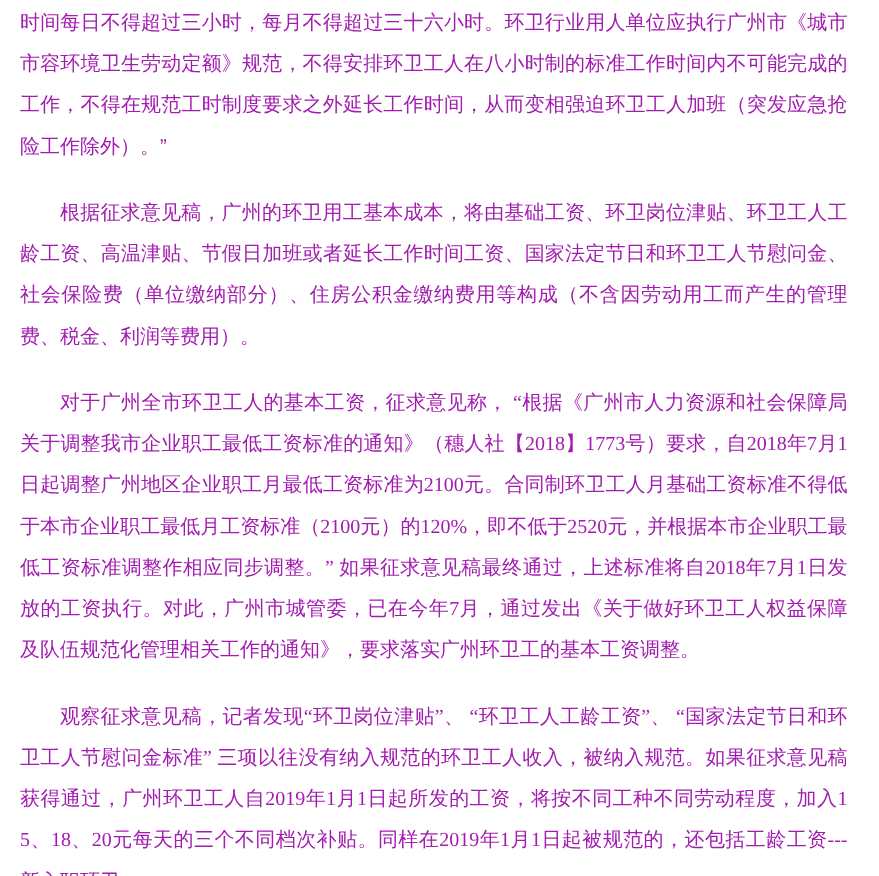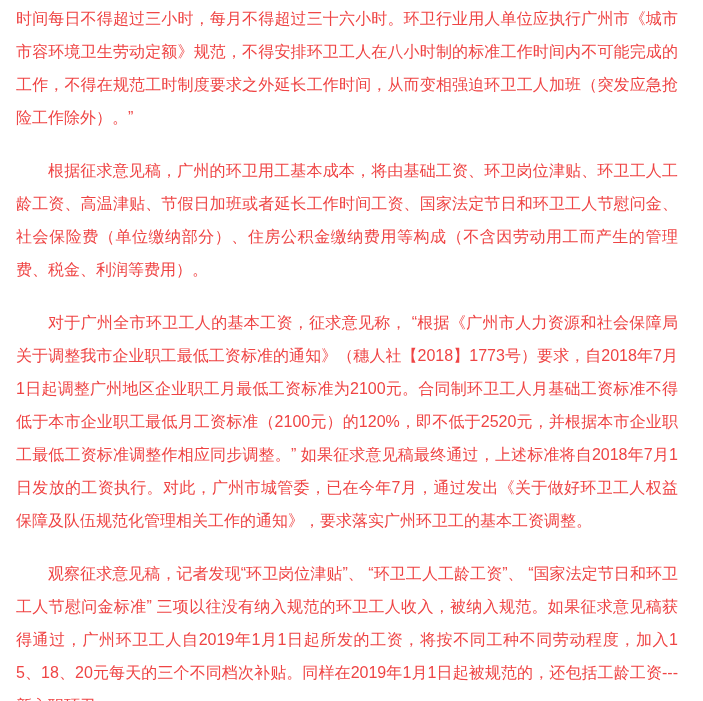--- a/index.html
+++ b/index.html
@@ -15,27 +15,28 @@
   }
   .article-page {
     box-sizing: border-box;
     width: 703px;
     padding: 2px 13px 0 16px;
   }
   .article-page p {
     margin: 0 12px 20px 0;
     font-size: 16px;
     line-height: 33px;
-    color: #ef4444;
+    color: #a21caf;
     text-align: justify;
     word-break: break-all;
     overflow-wrap: break-word;
   }
   .article-page p.indent {
     text-indent: 2em;
+    font-family: Liberation Serif, serif;
   }
 </style>
 </head>
 <body>
 
 <div class="article-page">
   <p>时间每日不得超过三小时，每月不得超过三十六小时。环卫行业用人单位应执行广州市《城市市容环境卫生劳动定额》规范，不得安排环卫工人在八小时制的标准工作时间内不可能完成的工作，不得在规范工时制度要求之外延长工作时间，从而变相强迫环卫工人加班（突发应急抢险工作除外）。”</p>
   <p class="indent">根据征求意见稿，广州的环卫用工基本成本，将由基础工资、环卫岗位津贴、环卫工人工龄工资、高温津贴、节假日加班或者延长工作时间工资、国家法定节日和环卫工人节慰问金、社会保险费（单位缴纳部分）、住房公积金缴纳费用等构成（不含因劳动用工而产生的管理费、税金、利润等费用）。</p>
   <p class="indent">对于广州全市环卫工人的基本工资，征求意见称， “根据《广州市人力资源和社会保障局关于调整我市企业职工最低工资标准的通知》（穗人社【2018】1773号）要求，自2018年7月1日起调整广州地区企业职工月最低工资标准为2100元。合同制环卫工人月基础工资标准不得低于本市企业职工最低月工资标准（2100元）的120%，即不低于2520元，并根据本市企业职工最低工资标准调整作相应同步调整。” 如果征求意见稿最终通过，上述标准将自2018年7月1日发放的工资执行。对此，广州市城管委，已在今年7月，通过发出《关于做好环卫工人权益保障及队伍规范化管理相关工作的通知》，要求落实广州环卫工的基本工资调整。</p>
   <p class="indent">观察征求意见稿，记者发现“环卫岗位津贴”、 “环卫工人工龄工资”、 “国家法定节日和环卫工人节慰问金标准” 三项以往没有纳入规范的环卫工人收入，被纳入规范。如果征求意见稿获得通过，广州环卫工人自2019年1月1日起所发的工资，将按不同工种不同劳动程度，加入15、18、20元每天的三个不同档次补贴。同样在2019年1月1日起被规范的，还包括工龄工资---新入职环卫</p>

